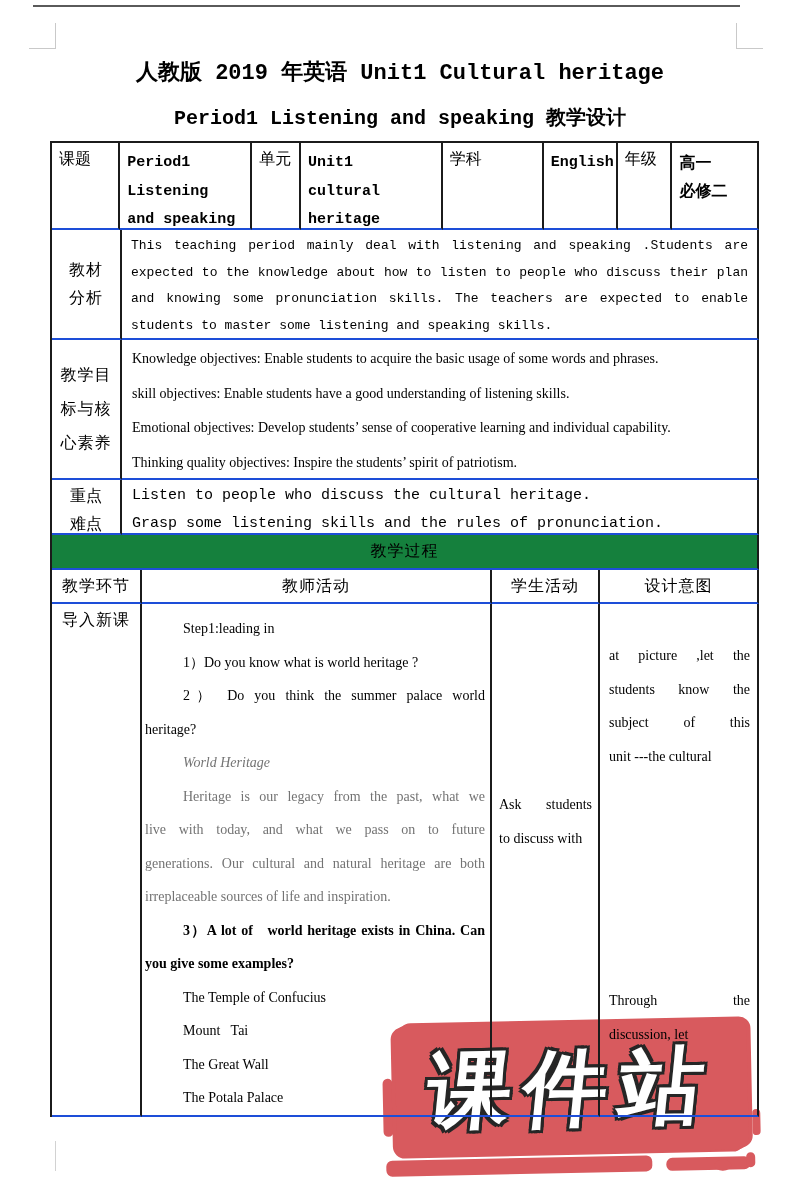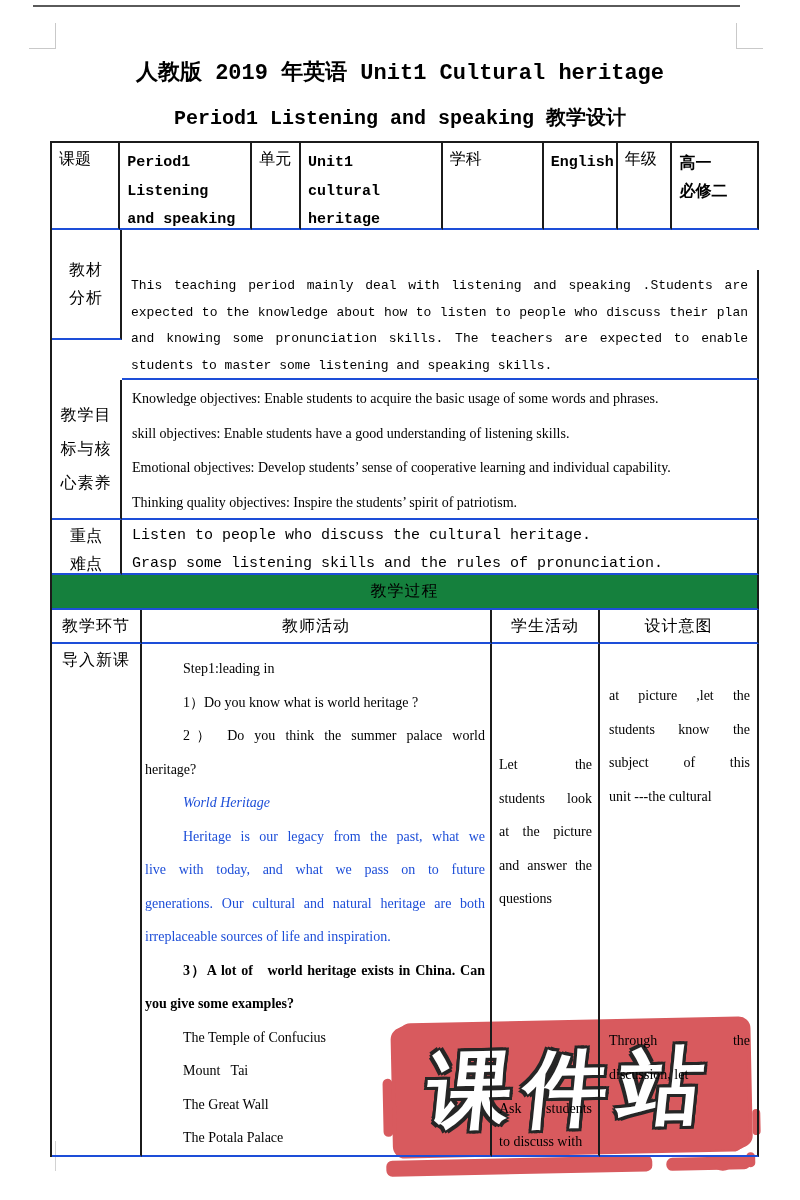--- a/index.html
+++ b/index.html
@@ -33,21 +33,21 @@
   .r1 .lab { font-size:16px; }
   .r1 .val { font-family:"Liberation Mono","DejaVu Sans Mono",monospace; font-weight:bold; font-size:15px; line-height:28.5px; }
   .r1 .val-cjk { font-weight:bold; font-size:16px; line-height:28px; }
 
   
   .labcell { display:flex; flex-direction:column; justify-content:center; align-items:center; text-align:center; }
   .labcell .ln { line-height:28px; font-size:16px; letter-spacing:1px; }
   .r3lab .ln { line-height:34px; }
 
   .r2 .cell { height:110px; }
-  .r2 .content { padding:3px 9px 0 9px; font-size:13px; line-height:26.5px; text-align:justify; color:#000;margin-top:40px; }
+  .r2 .content { padding:3px 9px 0 9px; font-size:13px; line-height:26.5px; text-align:justify; color:#000; }
 
   .r3 .cell { height:140px; }
   .r3 .content { padding:2px 8px 0 10px; }
   .r3 .content .ln { font-size:14px; line-height:34.5px; white-space:nowrap; }
 
   .r4 .cell { height:55px; }
   .r4 .content { padding:2px 8px 0 10px; }
   .r4 .content .ln { font-size:15px; line-height:28px; white-space:nowrap; }
   .r4 .labcell2 { padding:2px 0 0 0; text-align:center; }
   .r4 .labcell2 .ln { line-height:28px; font-size:16px; }
@@ -60,21 +60,21 @@
   .stagecell { padding:6px 0 0 0; text-align:center; font-size:16px; letter-spacing:1px; }
 
   
   .tcell { padding:8px 5px 0 3px; }
   .scell { padding:8px 6px 0 7px; }
   .icell { padding:8px 7px 0 9px; }
   .para { margin:0; font-family:"Liberation Serif","DejaVu Serif",serif; font-size:14px; color:#000; }
   .pline { line-height:33.5px; text-align:justify; text-align-last:justify; white-space:pre-wrap; }
   .pline:last-child { text-align-last:left; }
   .ti .pline:first-child { text-indent:38px; }
-  .red .pline { color:#1d4ed8; }
+  .red .pline { color:#737373; }
   .italic .pline { font-style:italic; }
   .bold .pline { font-weight:bold; }
   .mt96 { margin-top:96px; } .mt176 { margin-top:176px; }
   .mt27 { margin-top:27px; } .mt211 { margin-top:211px; }
 
   
   .stamp { position:absolute; left:383px; top:1017px; width:374px; height:172px; z-index:-1; transform:rotate(-1.2deg); }
   .stamp-body { position:absolute; left:13px; top:5px; width:352px; height:131px; background:#d85a5e; border-radius:12px;
                 display:flex; align-items:center; justify-content:center;
                 box-shadow:-4px 2px 0 #d85a5e, 4px -2px 0 #d85a5e; }
@@ -208,27 +208,20 @@
             <div class="pline">Mount   Tai</div>
           </div>
           <div class="para ti">
             <div class="pline">The Great Wall</div>
           </div>
           <div class="para ti">
             <div class="pline">The Potala Palace</div>
           </div>
         </div>
       <div class="cell scell" style="width:108px">
-          <div class="para mt96">
-            <div class="pline">Let the</div>
-            <div class="pline">students look</div>
-            <div class="pline">at the picture</div>
-            <div class="pline">and answer the</div>
-            <div class="pline">questions</div>
-          </div>
           <div class="para mt176">
             <div class="pline">Ask students</div>
             <div class="pline">to discuss with</div>
           </div>
         </div>
       <div class="cell icell" style="width:159px">
           <div class="para mt27">
             <div class="pline">at picture ,let the</div>
             <div class="pline">students know the</div>
             <div class="pline">subject of this</div>

